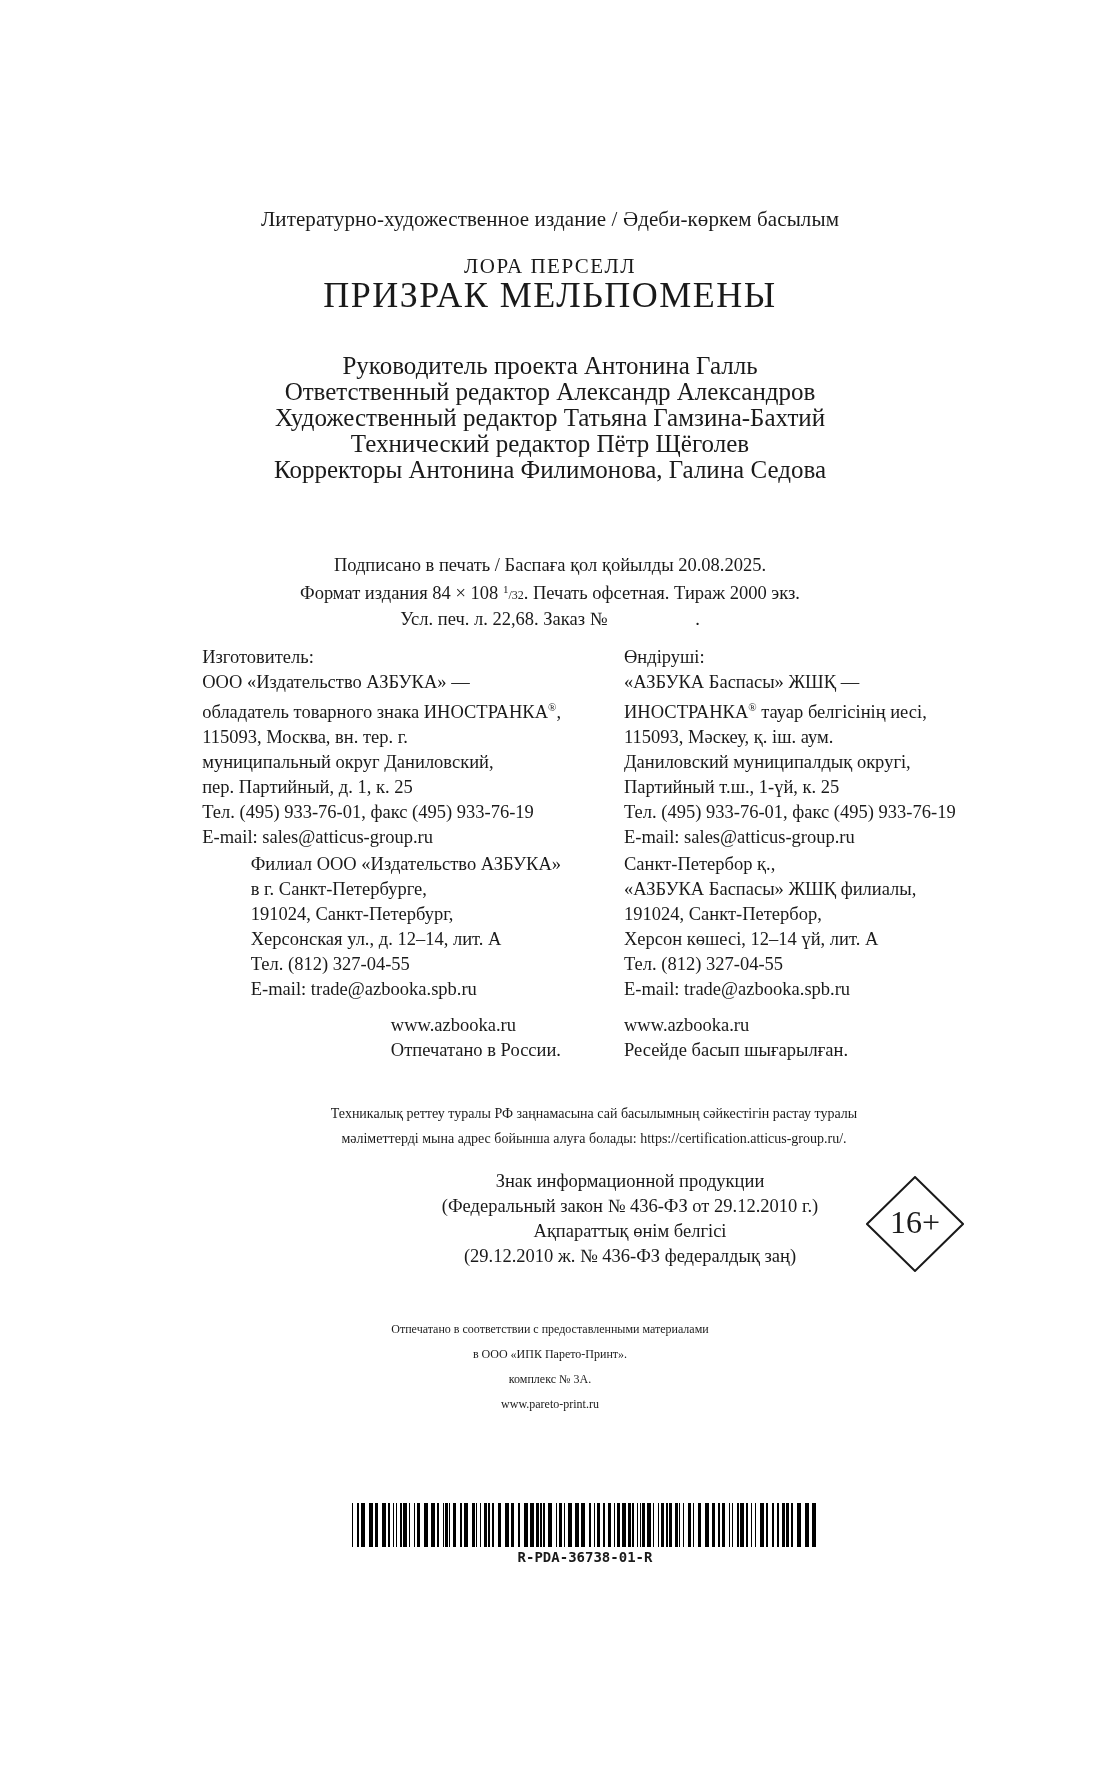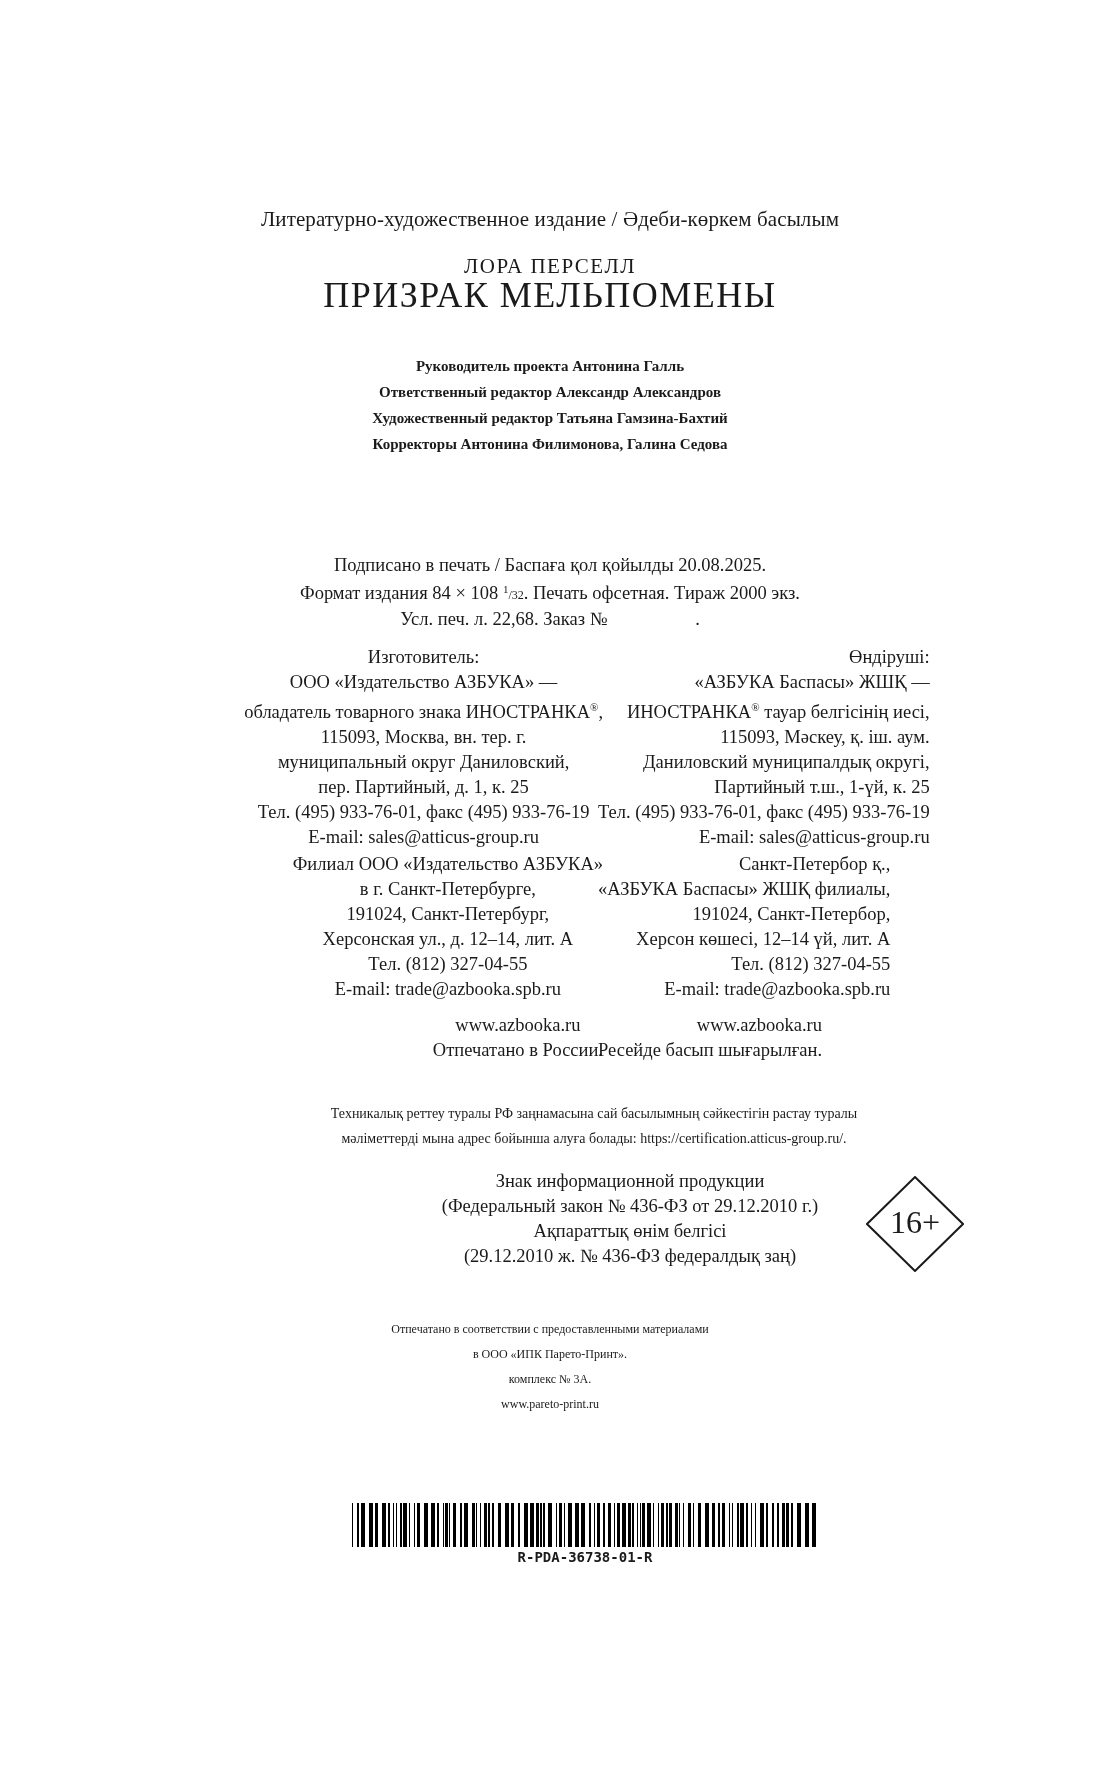--- a/index.html
+++ b/index.html
@@ -9,27 +9,27 @@
     color: #1a1a1a;
   }
   .abs { position: absolute; }
   .center { left: 0; width: 1100px; text-align: center; }
   .line { display: block; white-space: nowrap; }
 
   #edition-type { top: 163px; font-size: 21px; letter-spacing: 0.1px; margin-top: 44px; }
   #author { top: 254px; font-size: 21px; letter-spacing: 1.5px; }
   #title { top: 274px; font-size: 36px; letter-spacing: 1.5px; }
 
-  #credits { top: 353px; font-size: 15px; line-height: 26px; font-weight: bold; }
+  #credits { top: 353px; font-size: 25px; line-height: 26px; }
   #print-info { top: 553px; font-size: 18.5px; line-height: 24px; }
   #print-info sup { font-size: 11px; vertical-align: 6px; }
 
   .col { font-size: 18.5px; line-height: 25px; }
-  .col-left { right: 497px; text-align: center; }
-  .col-right { left: 598px; text-align: right; }
+  .col-left { right: 539px; text-align: left; }
+  .col-right { left: 624px; text-align: left; }
   #maker-left { top: 645px; }
   #maker-right { top: 645px; }
   #branch-left { top: 852px; }
   #branch-right { top: 852px; }
   #web-left { top: 1013px; }
   #web-right { top: 1013px; }
   sup.reg { font-size: 11px; vertical-align: 7px; }
 
   #cert { top: 1101px; font-size: 14px; line-height: 25px; padding-left: 44px; }
   #info-sign { top: 1169px; left: 350px; width: 560px; text-align: center; font-size: 18.5px; line-height: 25px; font-family: Liberation Serif, serif; }
@@ -47,20 +47,21 @@
 <body>
 
 <div id="edition-type" class="abs center">Литературно-художественное издание / Әдеби-көркем басылым</div>
 <div id="author" class="abs center">ЛОРА ПЕРСЕЛЛ</div>
 <div id="title" class="abs center">ПРИЗРАК МЕЛЬПОМЕНЫ</div>
 
 <div id="credits" class="abs center">
   <span class="line">Руководитель проекта Антонина Галль</span>
   <span class="line">Ответственный редактор Александр Александров</span>
   <span class="line">Художественный редактор Татьяна Гамзина-Бахтий</span>
+  <span class="line">Технический редактор Пётр Щёголев</span>
   <span class="line">Корректоры Антонина Филимонова, Галина Седова</span>
 </div>
 
 <div id="print-info" class="abs center">
   <span class="line">Подписано в печать / Баспаға қол қойылды 20.08.2025.</span>
   <span class="line"><span>Формат издания 84 × 108 </span><sup>1</sup><span style="font-size:12px">/32</span><span>. Печать офсетная. Тираж 2000 экз.</span></span>
   <span class="line" style="white-space:pre">Усл. печ. л. 22,68. Заказ №                   .</span>
 </div>
 
 <div id="maker-left" class="abs col col-left">

